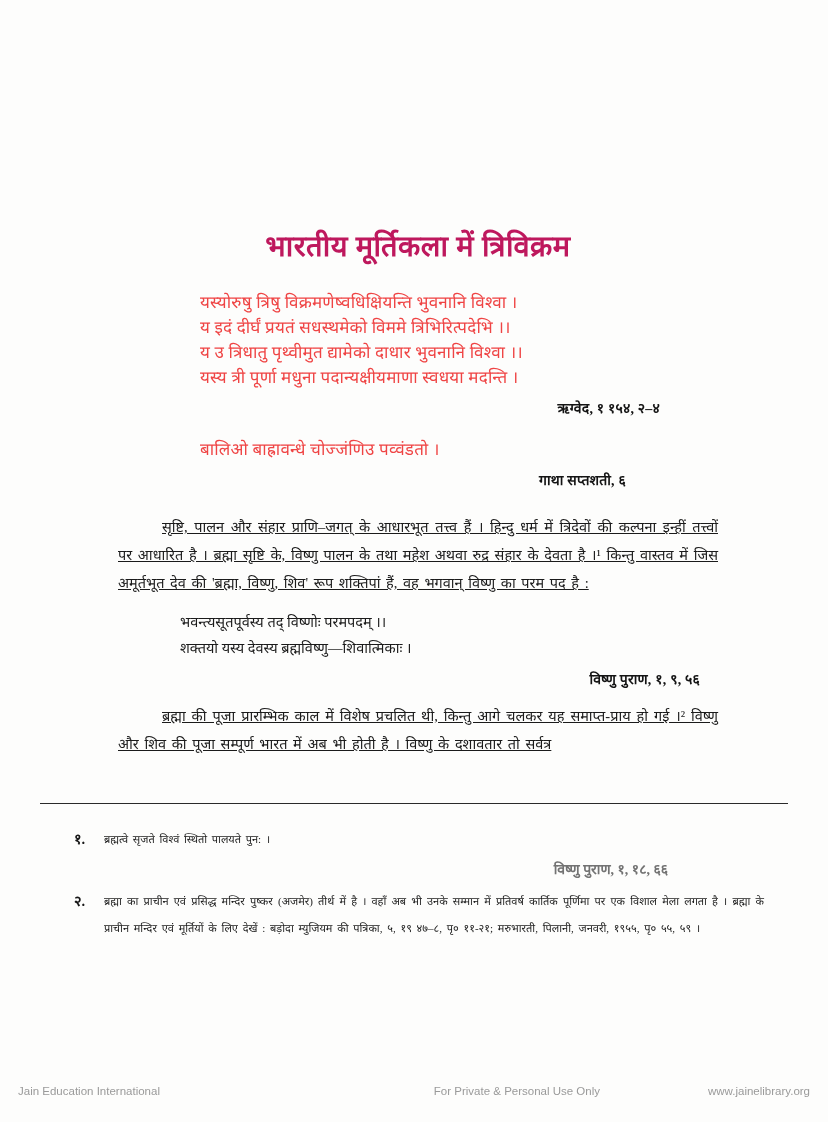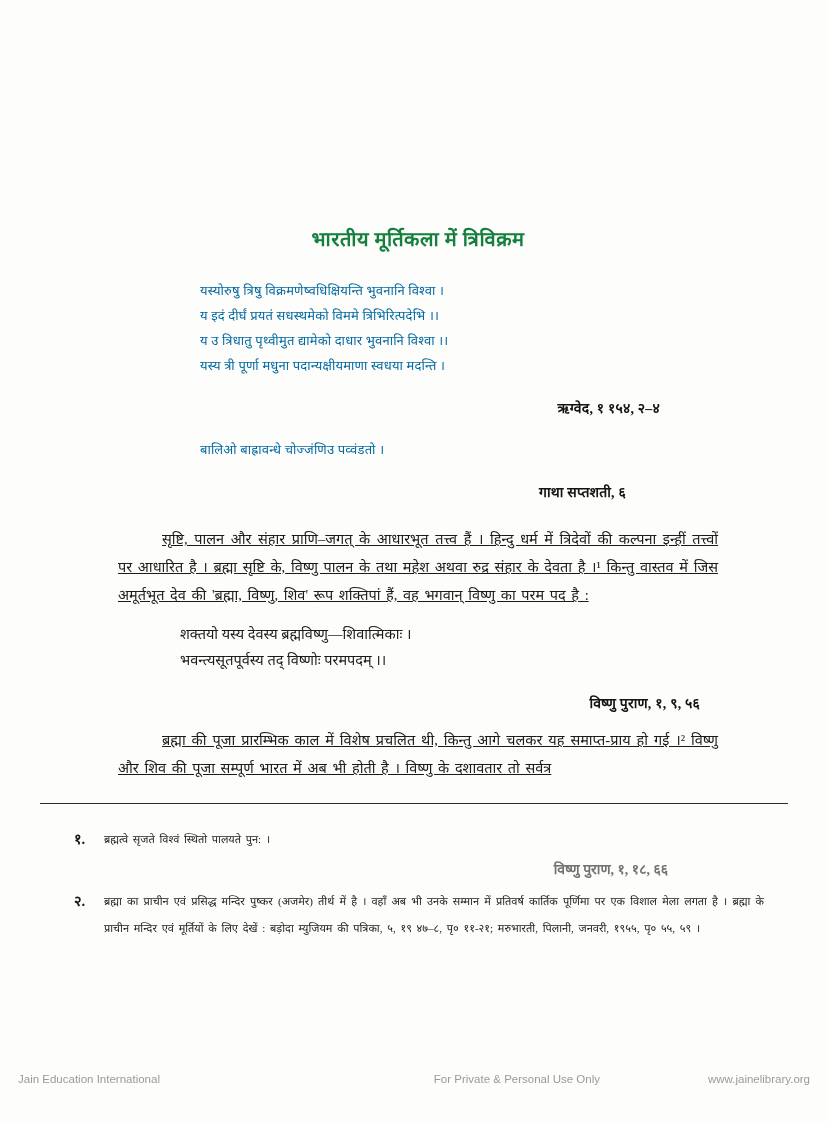--- a/index.html
+++ b/index.html
@@ -23,46 +23,46 @@
   }
 
   .content {
     position: absolute;
     left: 118px;
     top: 225px;
     width: 600px;
   }
 
   .doc-title {
-    font-size: 20px;
+    font-size: 29px;
     font-weight: 700;
     letter-spacing: 0.5px;
     text-align: center;
     margin: 0 0 26px 0;
-    color: #15803d;
+    color: #be185d;
   }
 
   .verse-block {
     margin: 0 0 4px 0;
     padding-left: 82px;
   }
   .verse-line {
-    font-size: 13px;
+    font-size: 17px;
     line-height: 25px;
     letter-spacing: 0.2px;
-    color: #0369a1;
+    color: #ef4444;
     white-space: nowrap;
   }
 
   .attrib {
     text-align: right;
     font-size: 14px;
     font-weight: 700;
     letter-spacing: 0.2px;
-    margin: 20px 0 0 0;
+    margin: 8px 0 0 0;
     padding-right: 18px;
     color: #141414;
   }
   .attrib.narrow { padding-right: 58px; }
   .attrib.mid { padding-right: 92px; }
 
   .gap-sm { height: 14px; }
   .gap-md { height: 20px; }
   .gap-lg { height: 24px; }
 
@@ -132,21 +132,21 @@
     font-weight: 700;
     padding-right: 96px;
     margin: 2px 0 10px 0;
     color: #737373;
   }
 
   .footer {
     position: absolute;
     left: 0;
     right: 0;
-    bottom: 34px;
+    bottom: 22px;
     height: 18px;
     display: flex;
     align-items: center;
     justify-content: space-between;
     padding: 0 18px;
     font-family: "Liberation Sans", sans-serif;
     font-size: 11.5px;
     color: #9a9a9a;
   }
   .footer .center { flex: 1; text-align: right; }
@@ -175,22 +175,22 @@
     <div class="verse-block">
       <div class="verse-line">बालिओ बाह्रावन्धे चोज्जंणिउ पव्वंडतो ।</div>
     </div>
     <div class="attrib mid">गाथा सप्तशती, ६</div>
 
     <div class="gap-lg"></div>
 
     <p class="para"><span class="indent"></span><span>सृष्टि, पालन और संहार प्राणि–जगत् के आधारभूत तत्त्व हैं । हिन्दु धर्म में त्रिदेवों की कल्पना इन्हीं तत्त्वों पर आधारित है । ब्रह्मा सृष्टि के, विष्णु पालन के तथा महेश अथवा रुद्र संहार के देवता है ।¹ किन्तु वास्तव में जिस अमूर्तभूत देव की 'ब्रह्मा, विष्णु, शिव' रूप शक्तिपां हैं, वह भगवान् विष्णु का परम पद है :</span></p>
 
     <div class="quote-block">
+      <div class="quote-line">भवन्त्यसूतपूर्वस्य तद् विष्णोः परमपदम् ।।</div>
       <div class="quote-line">शक्तयो यस्य देवस्य ब्रह्मविष्णु—शिवात्मिकाः ।</div>
-      <div class="quote-line">भवन्त्यसूतपूर्वस्य तद् विष्णोः परमपदम् ।।</div>
     </div>
     <div class="attrib">विष्णु पुराण,  १, ९, ५६</div>
 
     <div class="gap-sm"></div>
 
     <p class="para"><span class="indent"></span><span>ब्रह्मा की पूजा प्रारम्भिक काल में विशेष प्रचलित थी, किन्तु आगे चलकर यह समाप्त-प्राय हो गई ।² विष्णु और शिव की पूजा सम्पूर्ण भारत में अब भी होती है । विष्णु के दशावतार तो सर्वत्र</span></p>
 
   </div>
 
   <div class="rule"></div>

